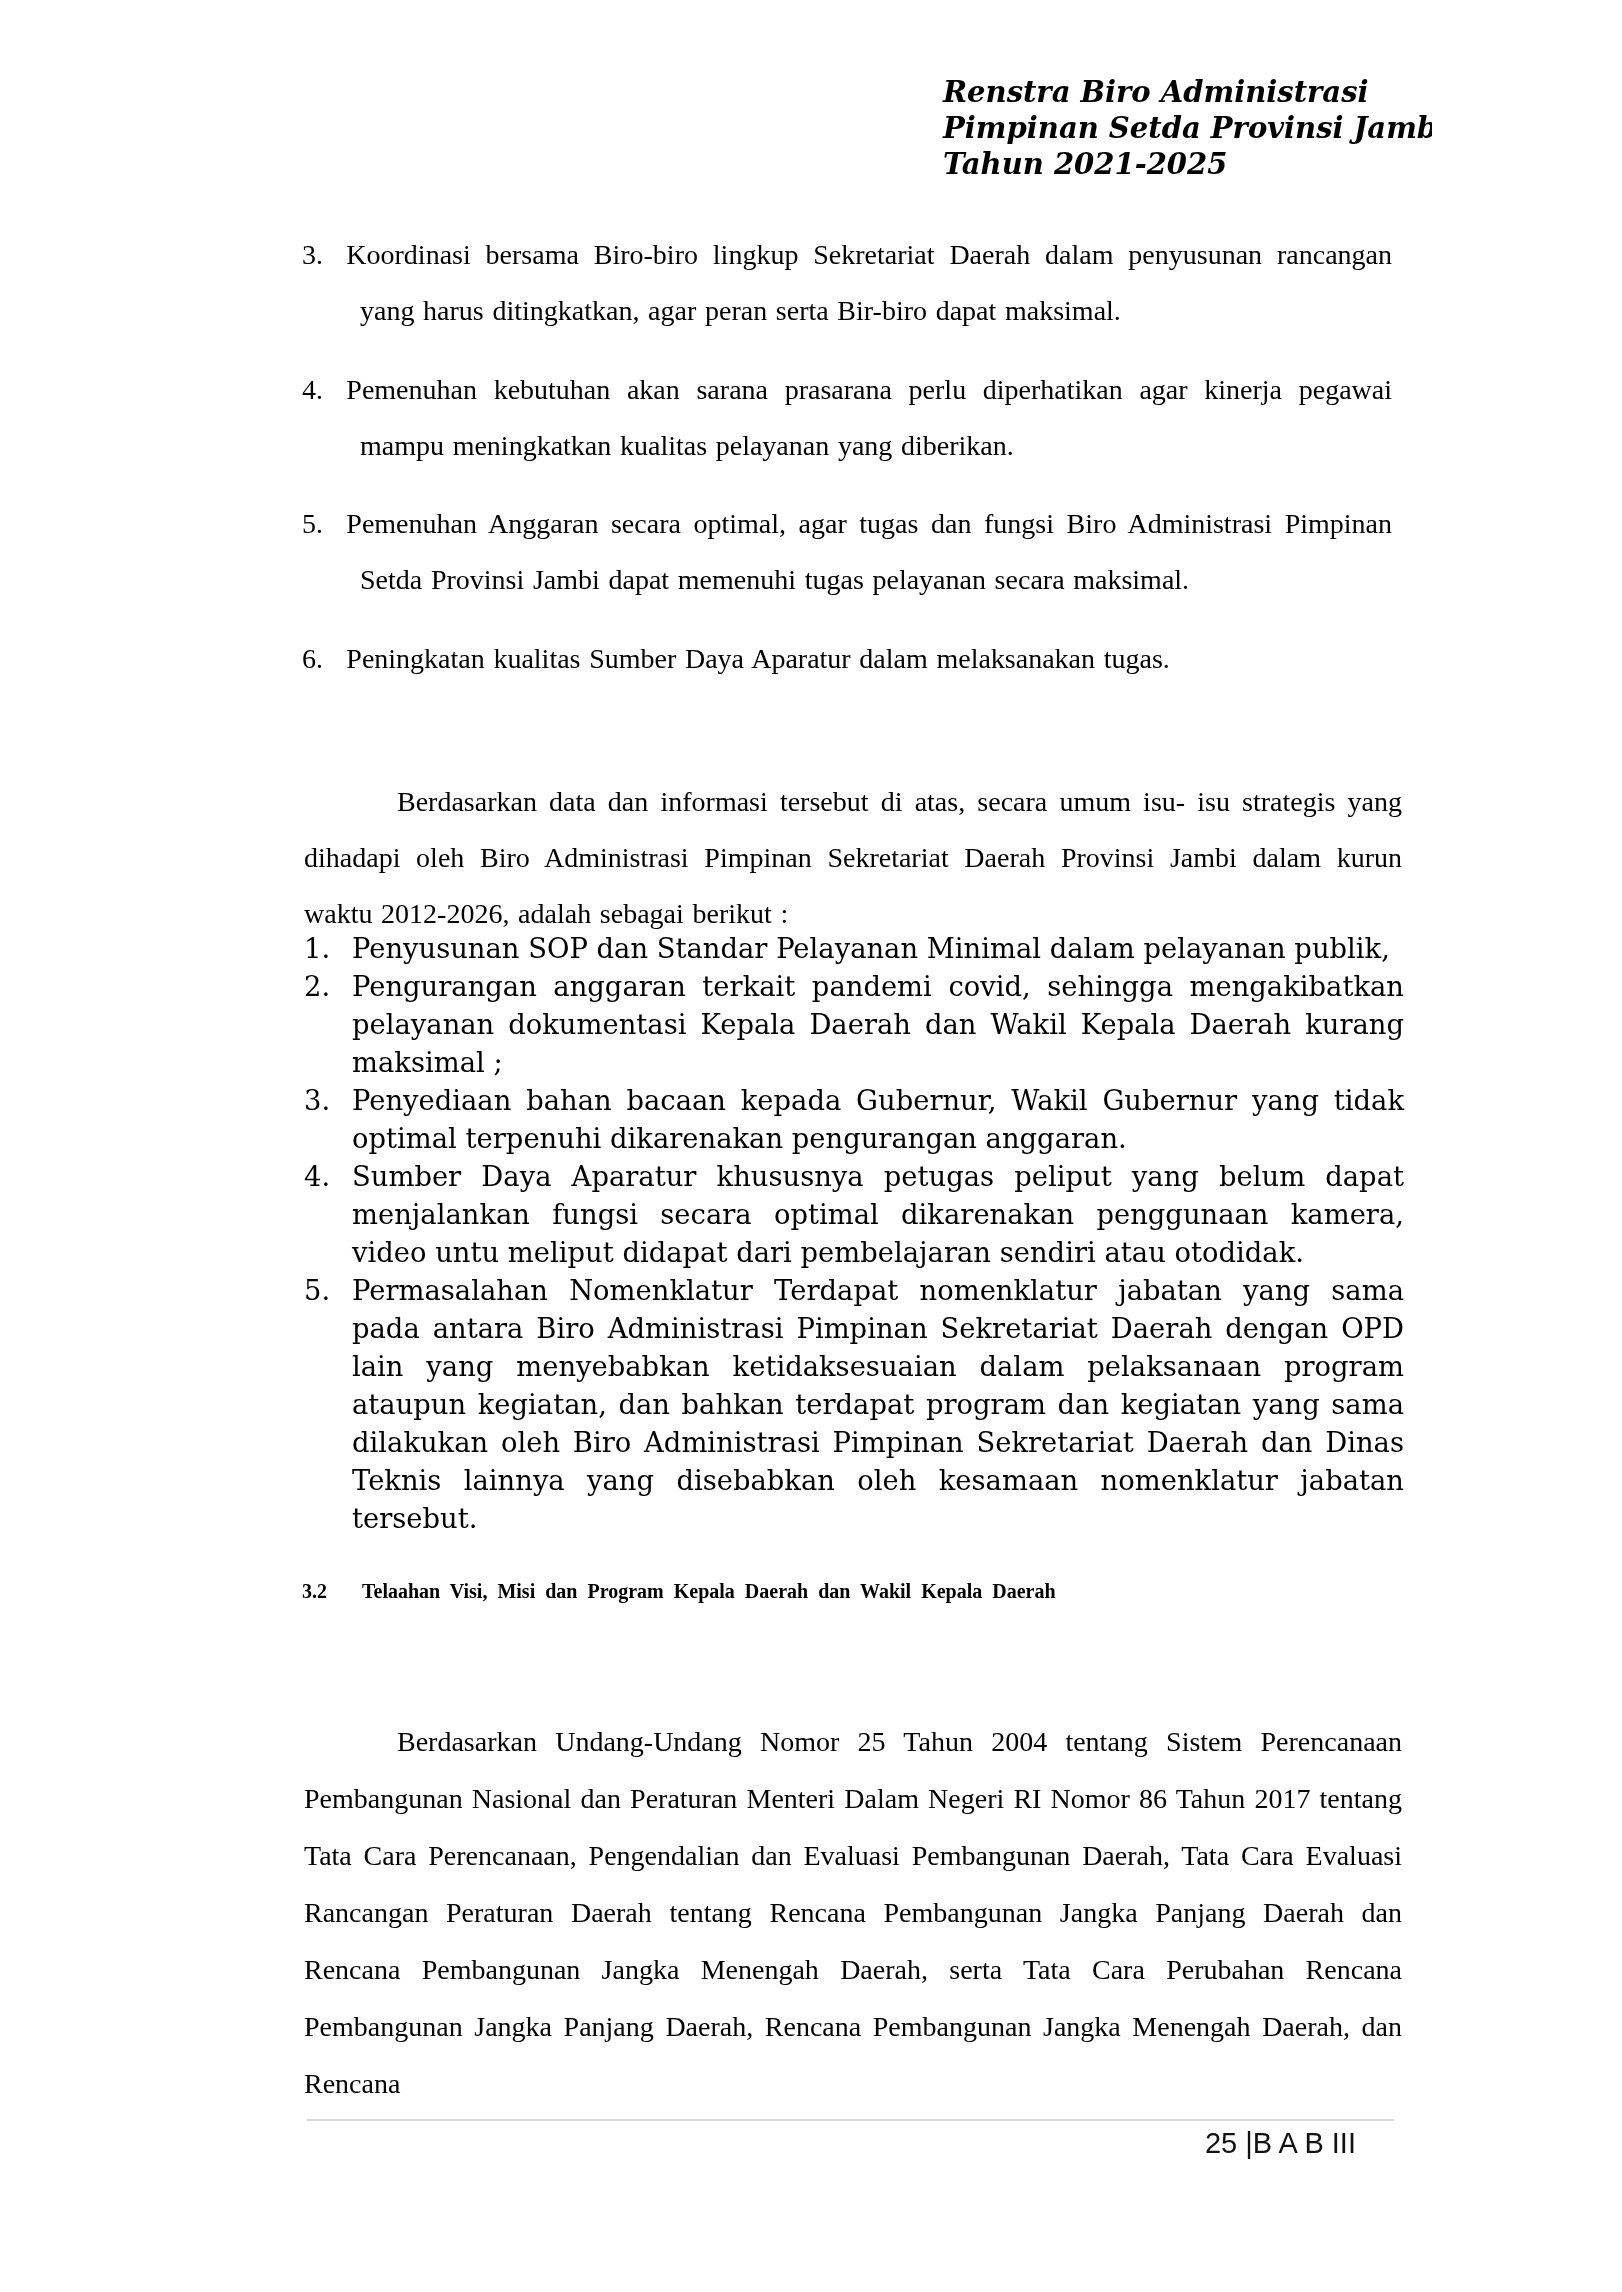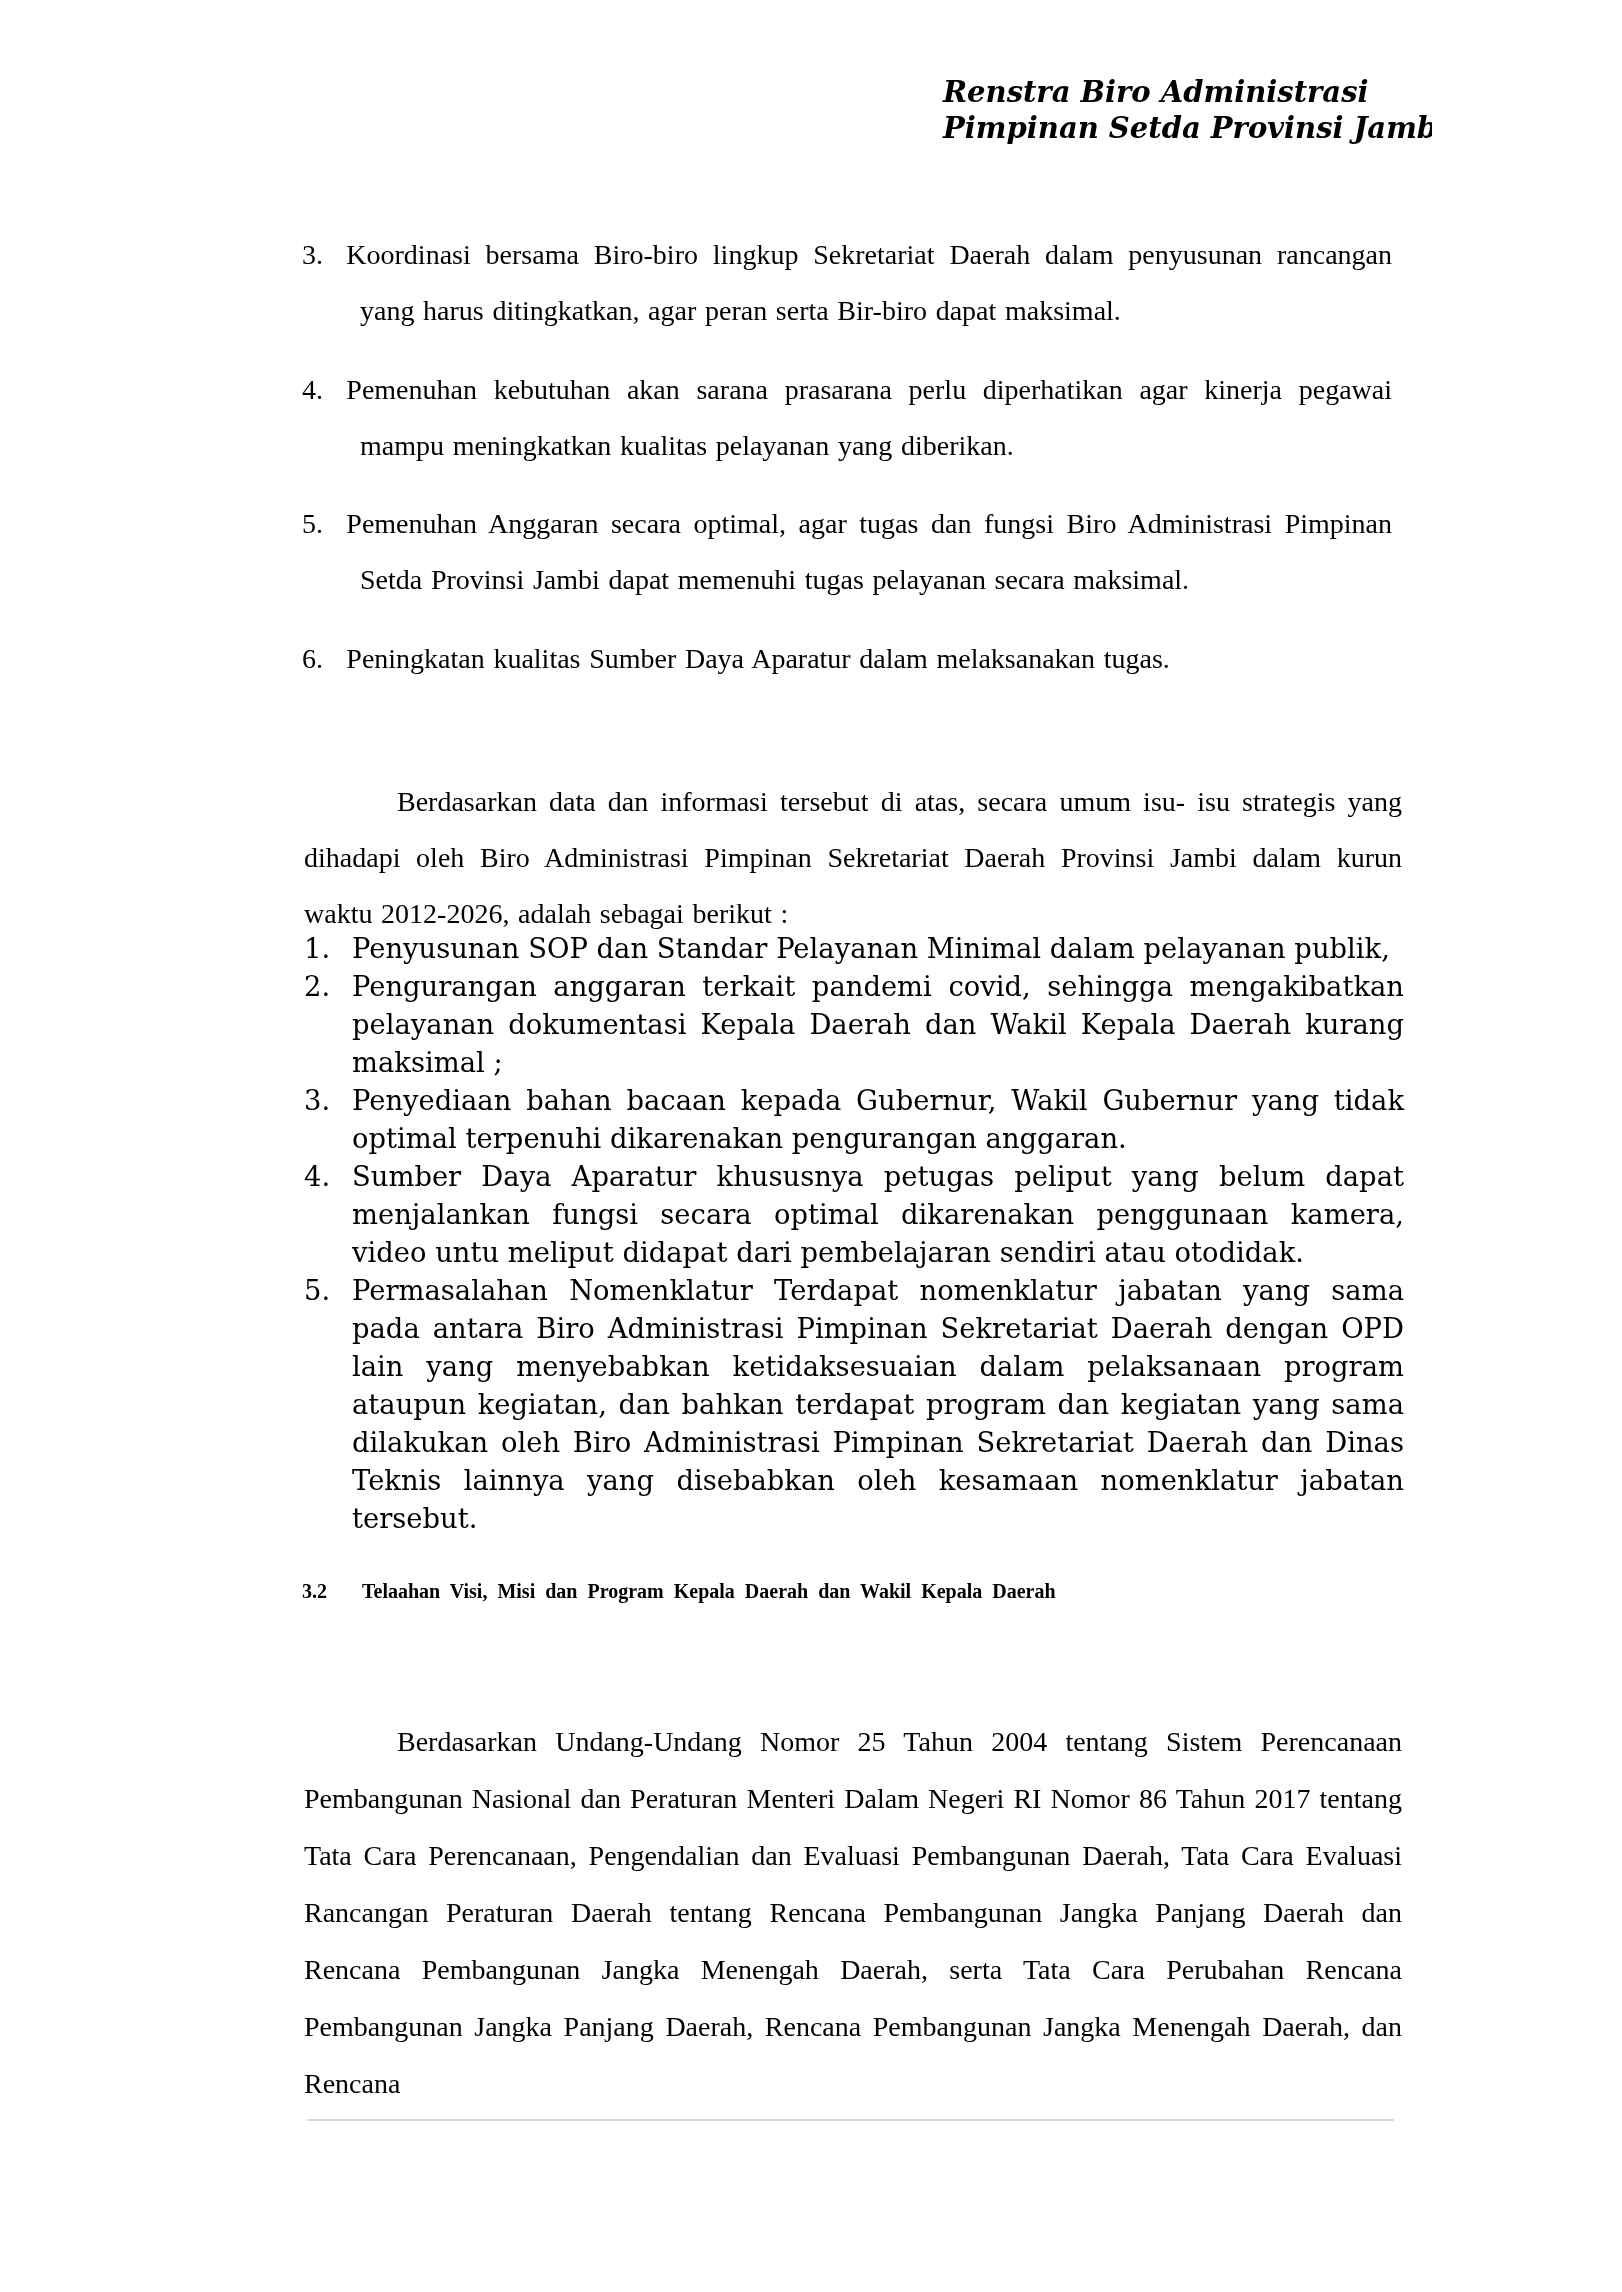--- a/index.html
+++ b/index.html
@@ -72,20 +72,21 @@
   }
 </style>
 </head>
 <body>
 
 <div class="page">
 
   <div class="doc-header">
     <div>Renstra Biro Administrasi</div>
     <div>Pimpinan Setda Provinsi Jambi</div>
+    <div>Tahun 2021-2025</div>
   </div>
 
   <div class="list-upper">
     <div class="uitem">
       <span class="mark">3.</span>
       <p>Koordinasi bersama Biro-biro lingkup Sekretariat Daerah dalam penyusunan rancangan yang harus ditingkatkan, agar peran serta Bir-biro dapat maksimal.</p>
     </div>
     <div class="uitem">
       <span class="mark">4.</span>
       <p>Pemenuhan kebutuhan akan sarana prasarana perlu diperhatikan agar kinerja pegawai mampu meningkatkan kualitas pelayanan yang diberikan.</p>
@@ -128,15 +129,16 @@
   <div class="section-heading">
     <div class="inner">
       <span class="mark">3.2</span>
       <p class="title">Telaahan Visi, Misi dan Program Kepala Daerah dan Wakil Kepala Daerah</p>
     </div>
   </div>
 
   <p class="para para-legal">Berdasarkan Undang-Undang Nomor 25 Tahun 2004 tentang Sistem Perencanaan Pembangunan Nasional dan Peraturan Menteri Dalam Negeri RI Nomor 86 Tahun 2017 tentang Tata Cara Perencanaan, Pengendalian dan Evaluasi Pembangunan Daerah, Tata Cara Evaluasi Rancangan Peraturan Daerah tentang Rencana Pembangunan Jangka Panjang Daerah dan Rencana Pembangunan Jangka Menengah Daerah, serta Tata Cara Perubahan Rencana Pembangunan Jangka Panjang Daerah, Rencana Pembangunan Jangka Menengah Daerah, dan Rencana</p>
 
   <div class="footer-rule"></div>
+  <div class="footer-text">25 |B A B III</div>
 
 </div>
 
 
 </body></html>

